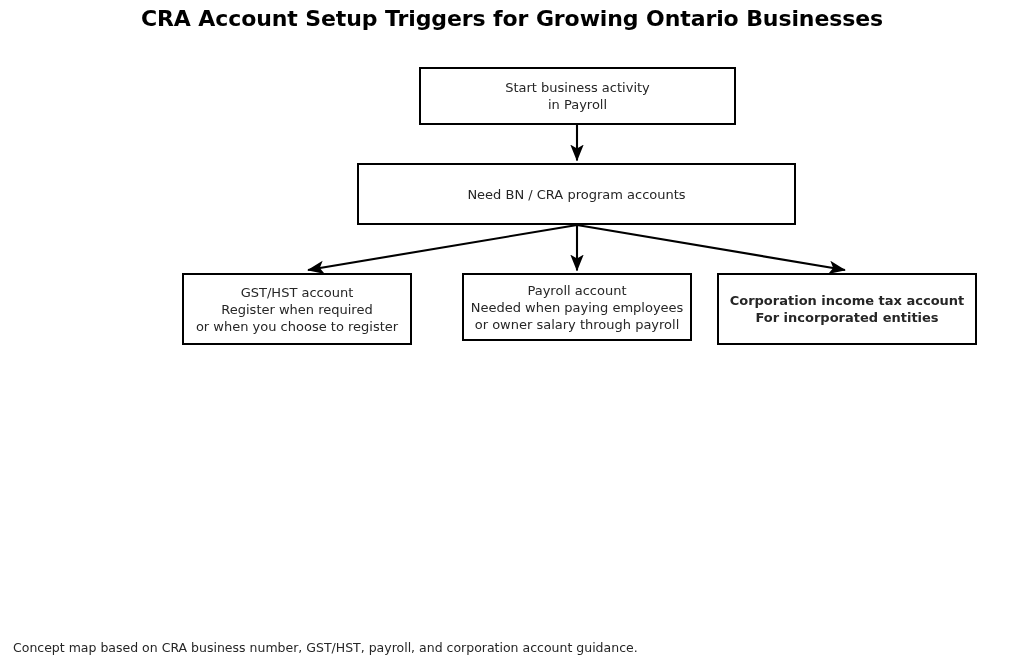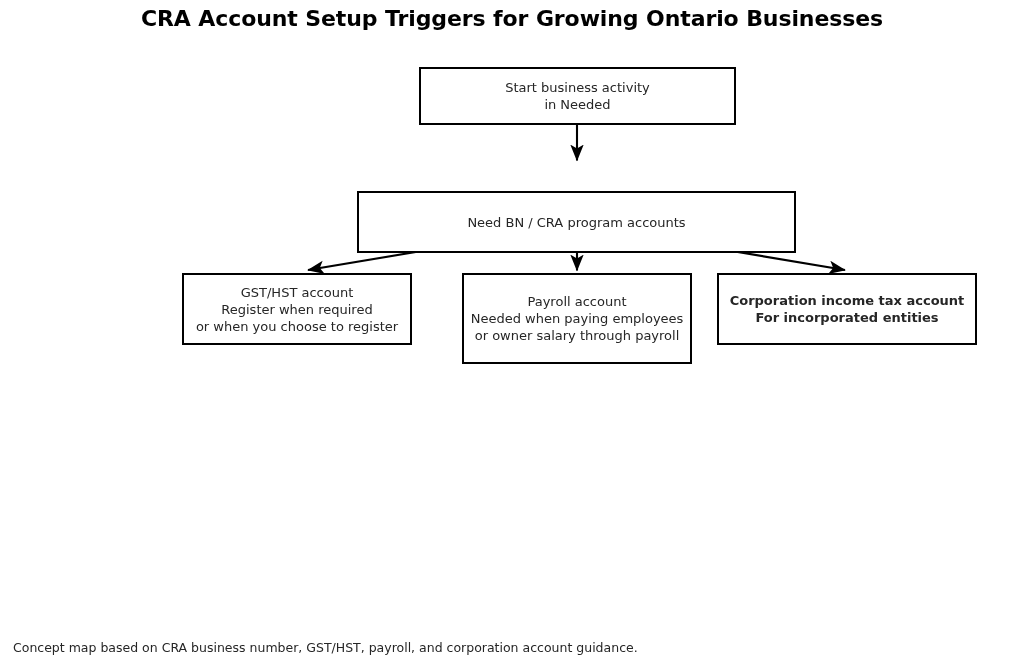--- a/index.html
+++ b/index.html
@@ -50,23 +50,23 @@
   }
   .node-line {
     font-size: 13px;
     line-height: 17px;
     color: #262626;
     white-space: nowrap;
     text-align: center;
   }
 
   #node-start   { left: 419px; top: 67px;  width: 317px; height: 58px; }
-  #node-need    { left: 357px; top: 163px; width: 439px; height: 62px; margin-top: 28px; }
+  #node-need    { left: 357px; top: 163px; width: 439px; height: 62px; }
   #node-gst     { left: 182px; top: 273px; width: 230px; height: 72px; }
-  #node-payroll { left: 462px; top: 273px; width: 230px; height: 91px; }
+  #node-payroll { left: 462px; top: 273px; width: 230px; height: 68px; }
   #node-corp    { left: 717px; top: 273px; width: 260px; height: 72px; font-weight: bold; }
 
   #footer-caption {
     position: absolute;
     left: 13px;
     top: 640px;
     font-size: 12.5px;
     line-height: 16px;
     color: #262626;
     white-space: nowrap;
@@ -88,21 +88,21 @@
 
   <line x1="577" y1="225" x2="308" y2="270" stroke="#000000" stroke-width="2.1" marker-end="url(#arrowhead)"></line>
 
   <line x1="577" y1="225" x2="577" y2="270.5" stroke="#000000" stroke-width="2.1" marker-end="url(#arrowhead)"></line>
 
   <line x1="577" y1="225" x2="845" y2="270" stroke="#000000" stroke-width="2.1" marker-end="url(#arrowhead)"></line>
 </svg>
 
 <div class="node-box" id="node-start">
   <div class="node-line">Start business activity</div>
-  <div class="node-line">in Needed</div>
+  <div class="node-line">in Payroll</div>
 </div>
 
 <div class="node-box" id="node-need">
   <div class="node-line">Need BN / CRA program accounts</div>
 </div>
 
 <div class="node-box" id="node-gst">
   <div class="node-line">GST/HST account</div>
   <div class="node-line">Register when required</div>
   <div class="node-line">or when you choose to register</div>

